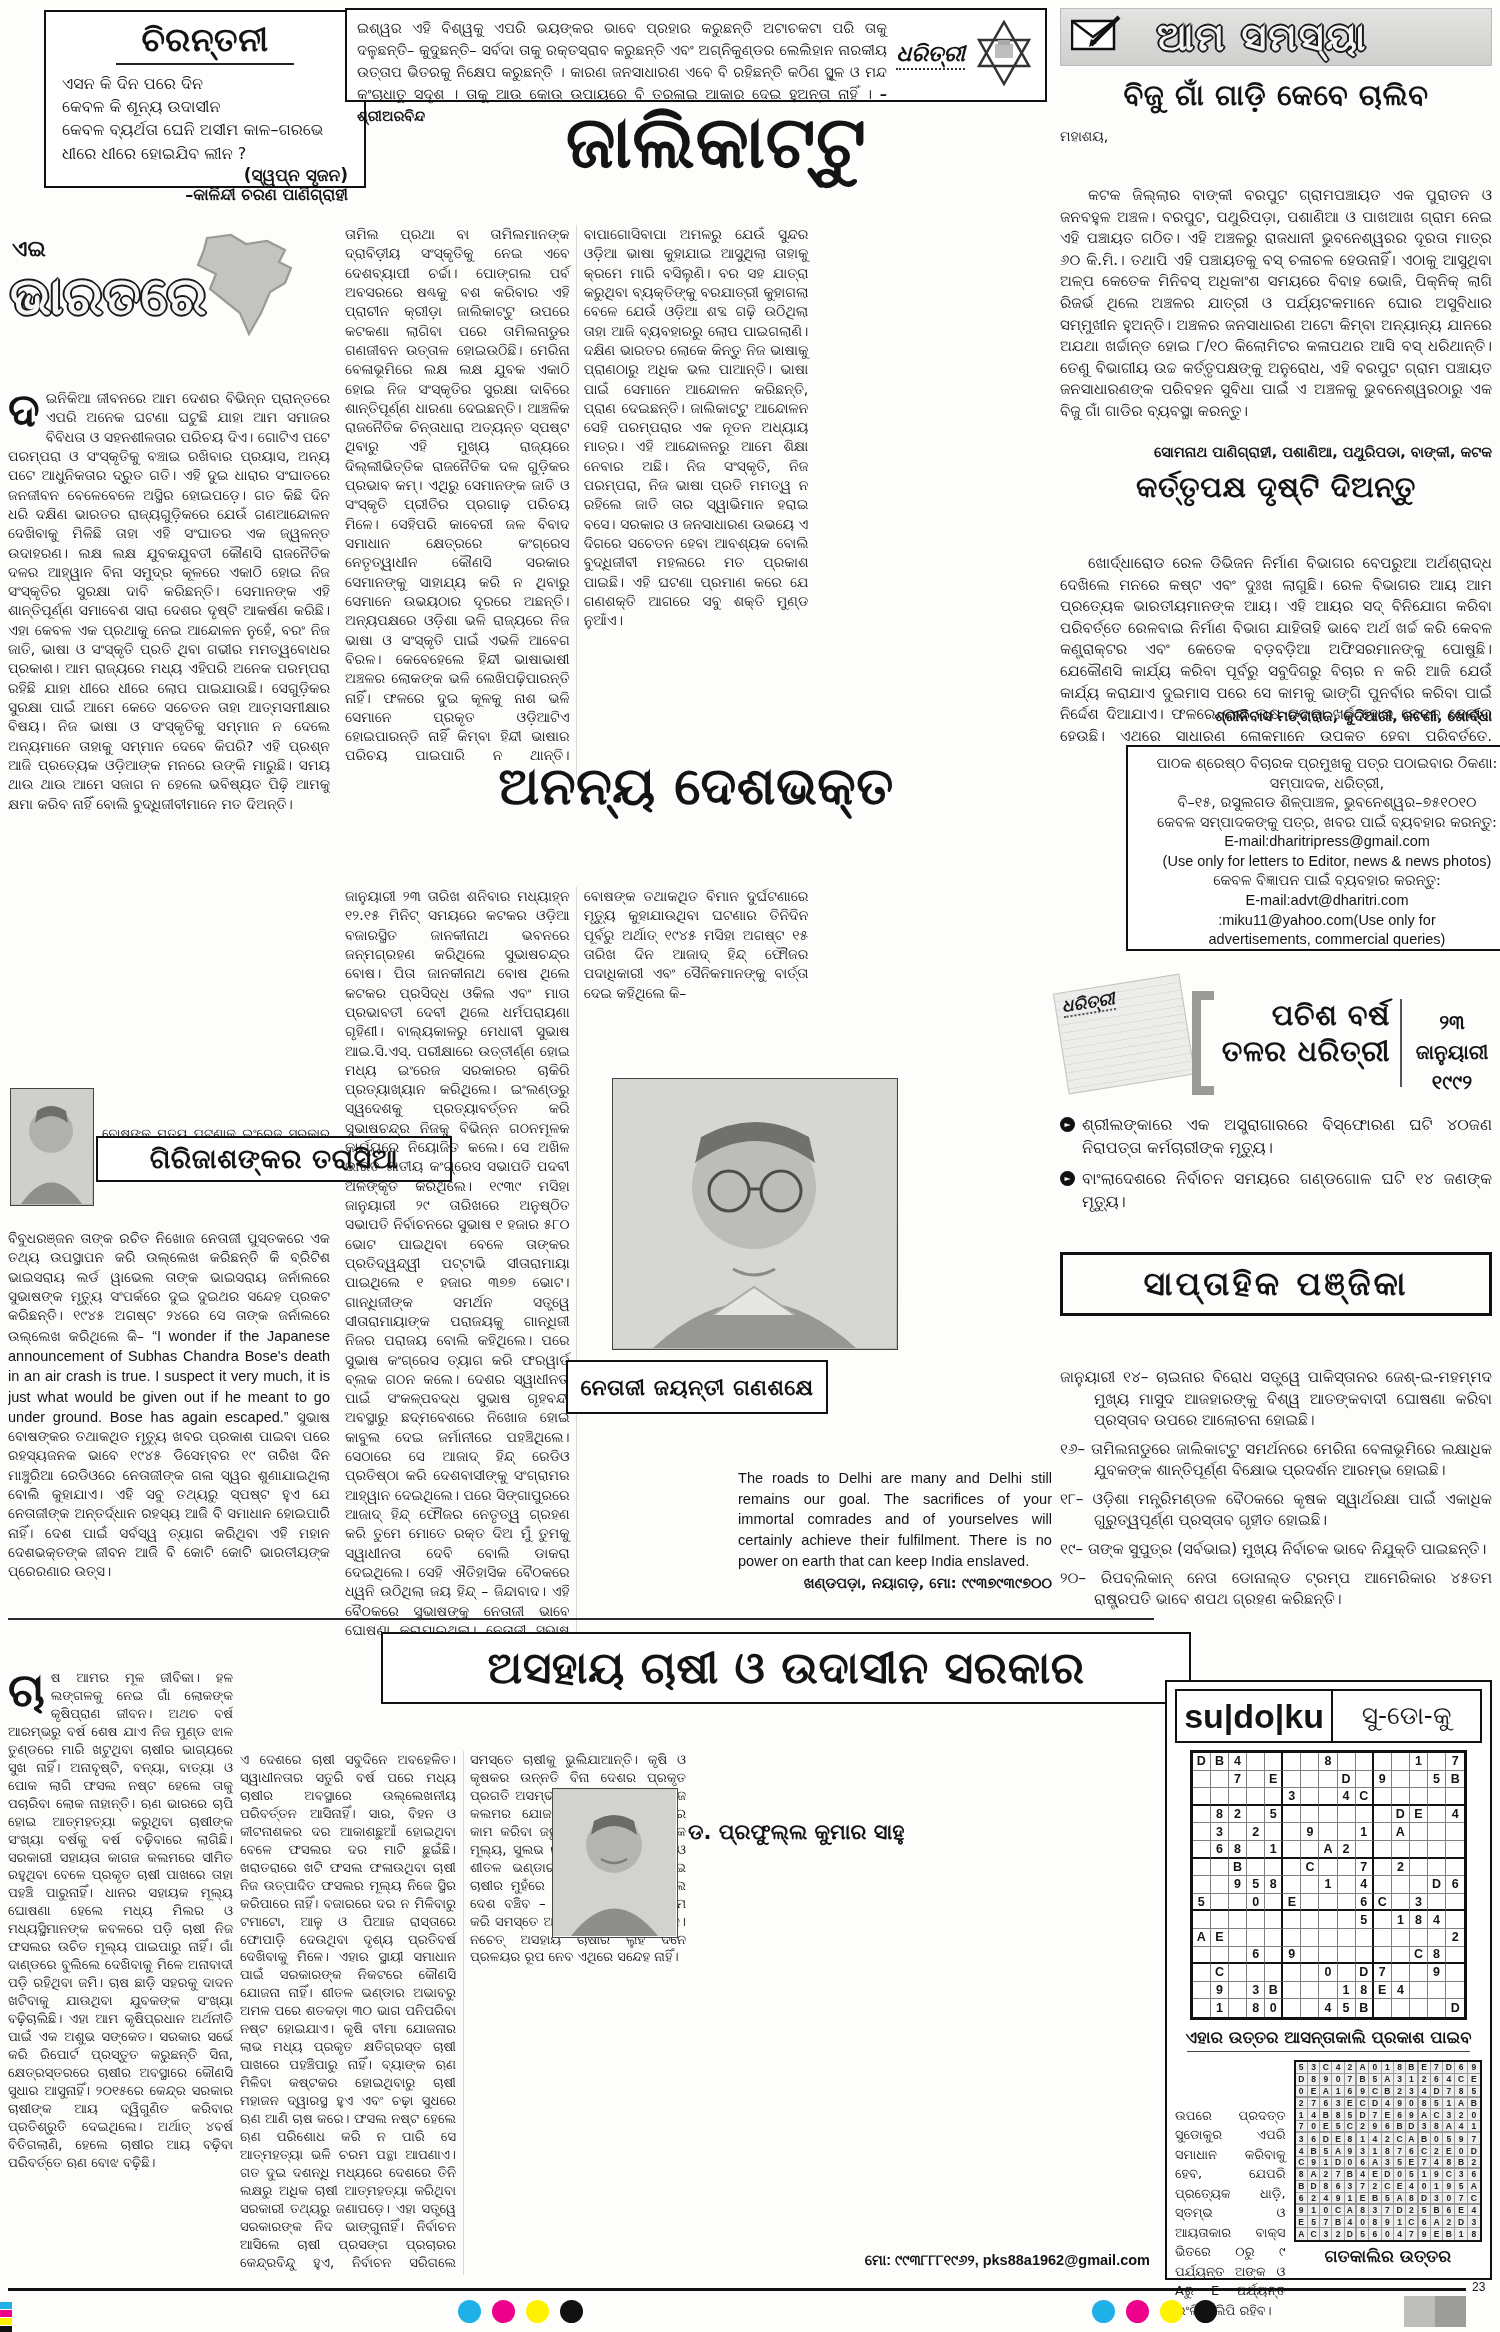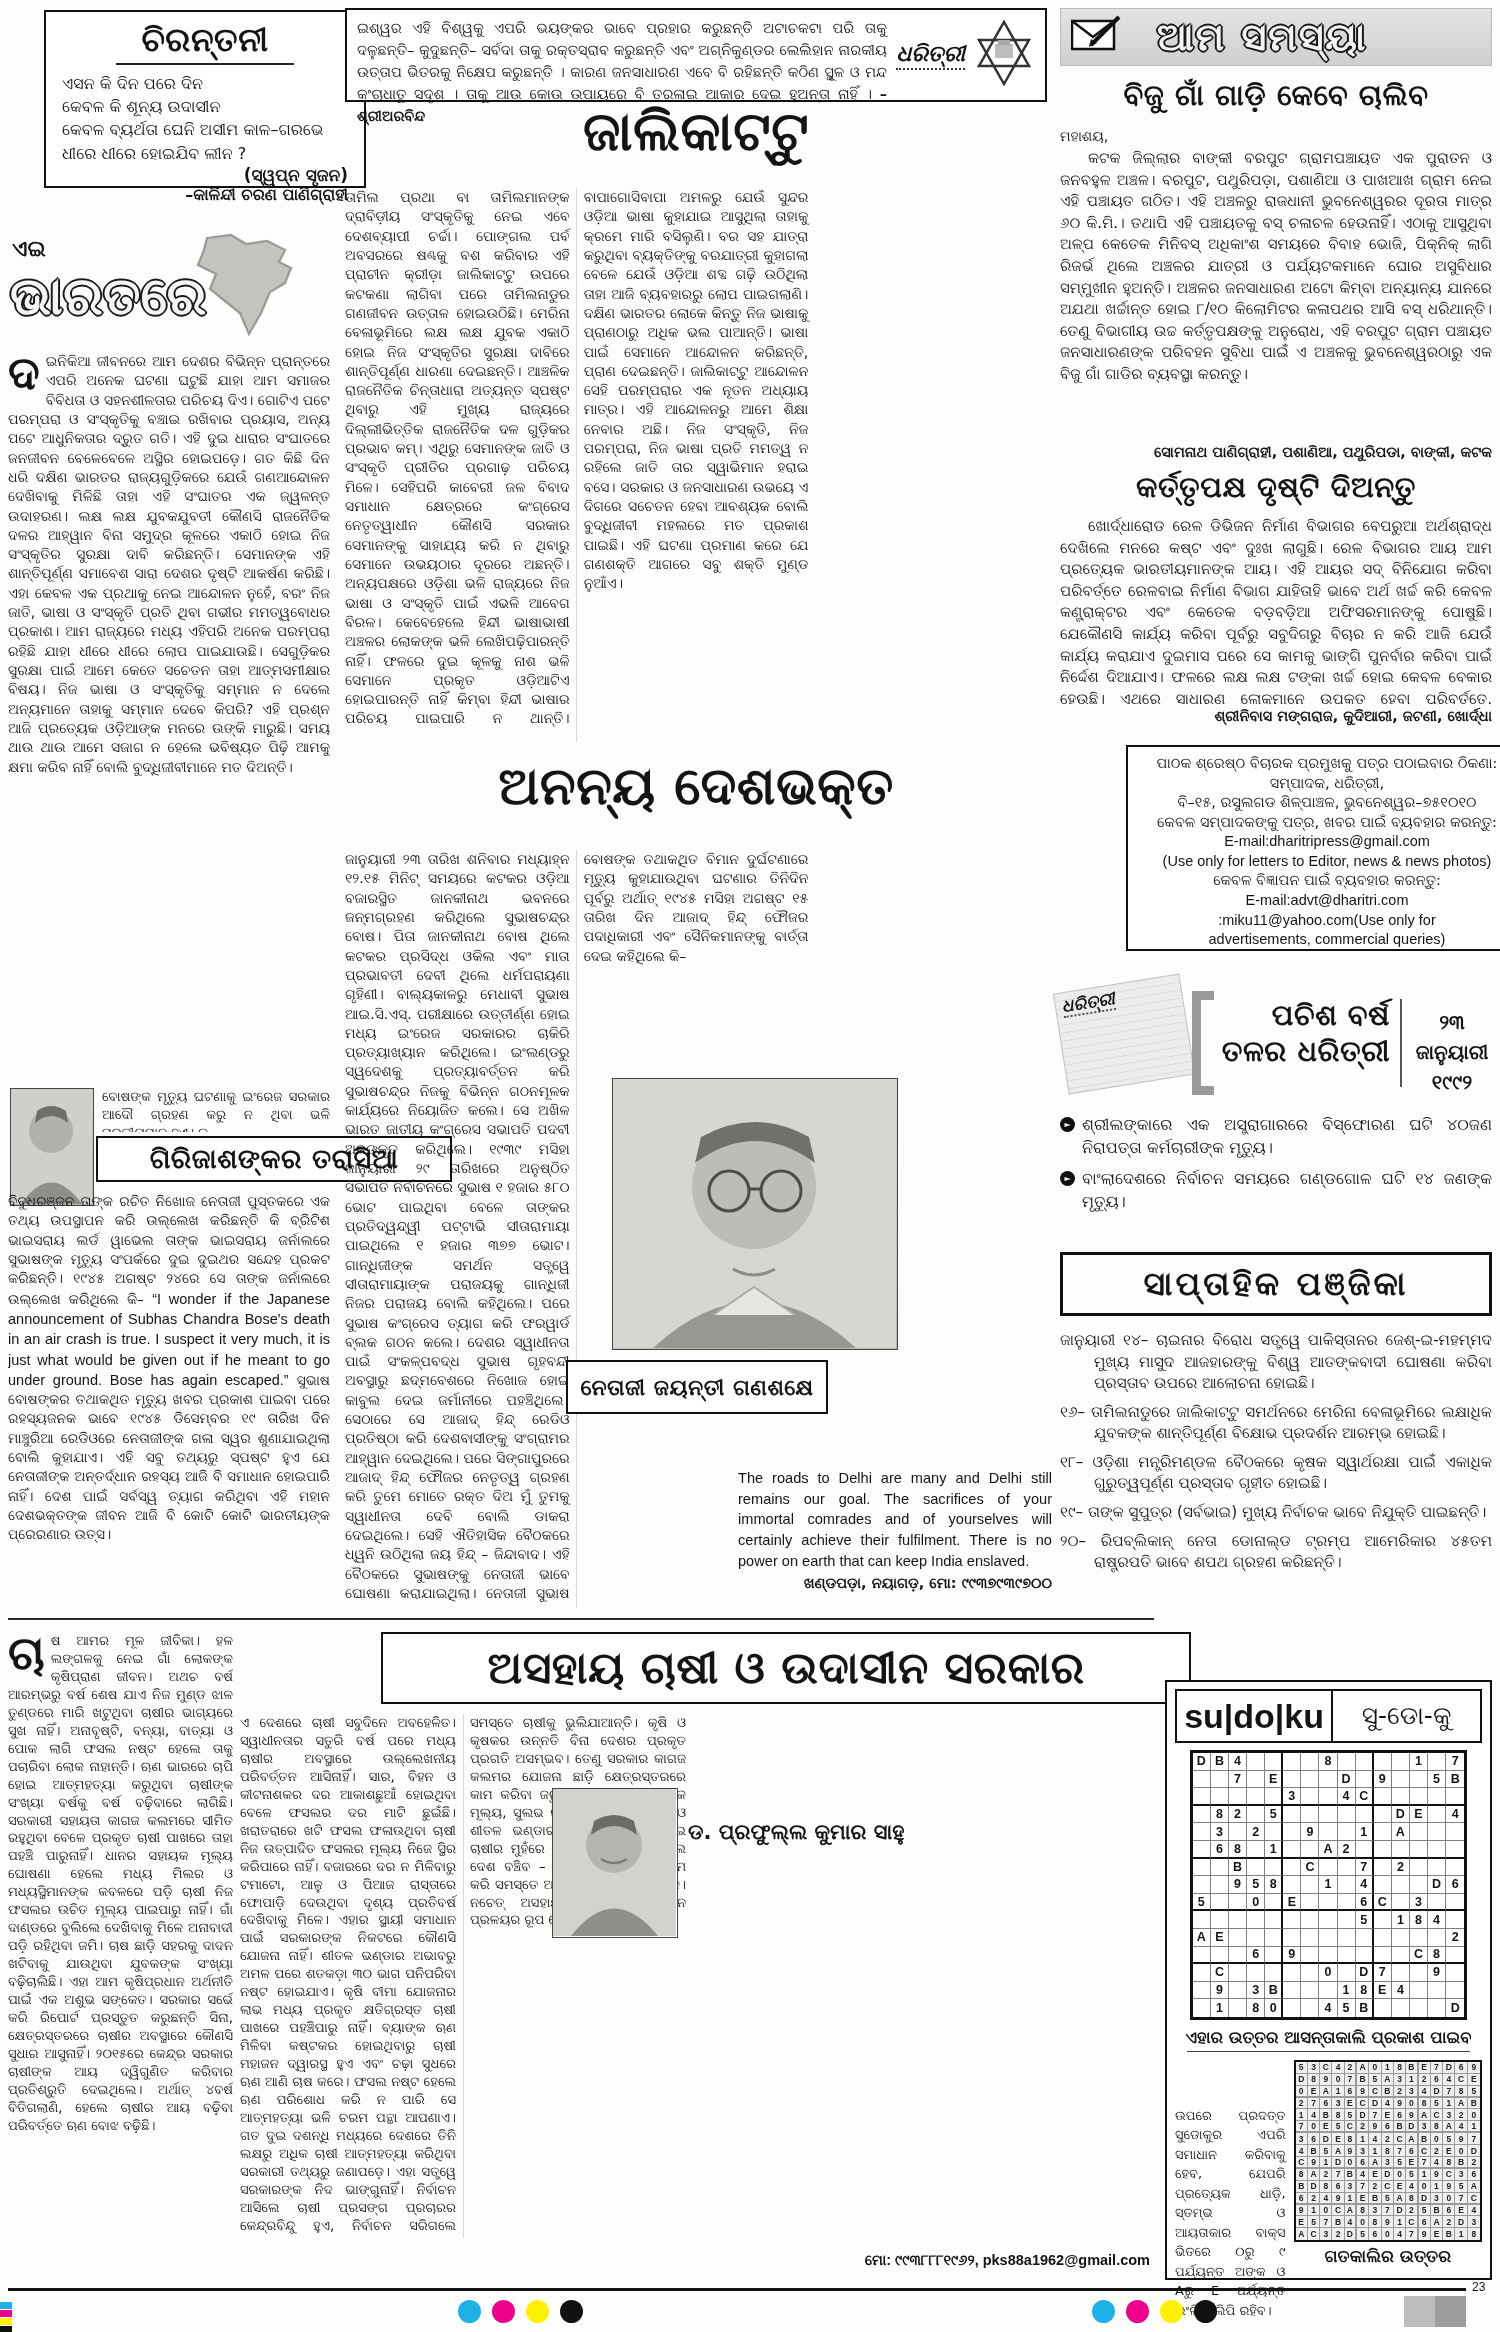--- a/index.html
+++ b/index.html
@@ -6,21 +6,21 @@
   *{box-sizing:border-box;}
   #page{position:relative;width:1500px;height:2332px;background:#fdfdfb;color:#141414;
         font-family:"DejaVu Sans","Liberation Sans",sans-serif;overflow:hidden;margin:0 auto;}
   .abs{position:absolute;}
   .just{text-align:justify;text-justify:inter-word;}
   .bd{font-weight:bold;}
   .ctr{text-align:center;}
   .rt{text-align:right;}
   .od{font-size:14px;line-height:1.38;}
   .od-sm{font-size:13.2px;line-height:1.36;}
-  .clip{overflow:hidden;}
+  .clip{overflow:hidden;margin-top:37px;}
   .box{border:2px solid #111;background:#fff;margin-left:36px;}
   .col3{column-count:3;column-gap:14px;column-rule:1px solid #d8d8d6;column-fill:auto;height:100%;}
   .col4{column-count:4;column-gap:14px;column-rule:1px solid #d8d8d6;column-fill:auto;height:100%;}
   .dropcap{float:left;font-size:46px;line-height:.85;font-weight:bold;padding:2px 6px 0 0;}
   .headline{font-weight:bold;letter-spacing:.5px;}
   .outline-txt{color:#f5f5f3;text-shadow:-2px 0 #1a1a1a,2px 0 #1a1a1a,0 -2px #1a1a1a,0 2px #1a1a1a,
     -1px -1px #1a1a1a,1px 1px #1a1a1a,1px -1px #1a1a1a,-1px 1px #1a1a1a;}
   .latin{font-family:"Liberation Sans",sans-serif;}
   .sig{font-weight:bold;text-align:right;font-size:14.5px;}
   .entry{margin:0 0 7px 0;text-indent:-34px;padding-left:34px;}
@@ -183,21 +183,21 @@
   <div class="abs just od-sm clip" style="left:102px;top:1088px;width:228px;height:44px;">ବୋଷଙ୍କ ମୃତ୍ୟୁ ଘଟଣାକୁ ଇଂରେଜ ସରକାର ଆଦୌ ଗ୍ରହଣ କରୁ ନ ଥିବା ଭଳି ପ୍ରତୀୟମାନ ହୁଏ। ଡ.</div>
   <div class="abs namebox" style="left:96px;top:1136px;width:356px;height:46px;">
     <span class="headline" style="font-size:27px;">ଗିରିଜାଶଙ୍କର ତରାସିଆ</span>
   </div>
   <div class="abs just clip" style="left:8px;top:1192px;width:322px;height:420px;font-size:13.8px;line-height:1.4;">
     <span style="text-indent:26px;display:inline;">ବିବୁଧରଞ୍ଜନ ତାଙ୍କ ରଚିତ ନିଖୋଜ ନେତାଜୀ ପୁସ୍ତକରେ ଏକ ତଥ୍ୟ ଉପସ୍ଥାପନ କରି ଉଲ୍ଲେଖ କରିଛନ୍ତି କି ବ୍ରିଟିଶ ଭାଇସରାୟ ଲର୍ଡ ୱାଭେଲ ତାଙ୍କ ଭାଇସରାୟ ଜର୍ନାଲରେ ସୁଭାଷଙ୍କ ମୃତ୍ୟୁ ସଂପର୍କରେ ଦୁଇ ଦୁଇଥର ସନ୍ଦେହ ପ୍ରକଟ କରିଛନ୍ତି। ୧୯୪୫ ଅଗଷ୍ଟ ୨୪ରେ ସେ ତାଙ୍କ ଜର୍ନାଲରେ ଉଲ୍ଲେଖ କରିଥିଲେ କି–</span>
     <span class="latin" style="font-size:14.5px;">“I wonder if the Japanese announcement of Subhas Chandra Bose's death in an air crash is true. I suspect it very much, it is just what would be given out if he meant to go under ground. Bose has again escaped.”</span>
     <span>ସୁଭାଷ ବୋଷଙ୍କର ତଥାକଥିତ ମୃତ୍ୟୁ ଖବର ପ୍ରକାଶ ପାଇବା ପରେ ରହସ୍ୟଜନକ ଭାବେ ୧୯୪୫ ଡିସେମ୍ବର ୧୯ ତାରିଖ ଦିନ ମାଞ୍ଚୁରିଆ ରେଡିଓରେ ନେତାଜୀଙ୍କ ଗଳା ସ୍ୱର ଶୁଣାଯାଇଥିଲା ବୋଲି କୁହାଯାଏ। ଏହି ସବୁ ତଥ୍ୟରୁ ସ୍ପଷ୍ଟ ହୁଏ ଯେ ନେତାଜୀଙ୍କ ଅନ୍ତର୍ଦ୍ଧାନ ରହସ୍ୟ ଆଜି ବି ସମାଧାନ ହୋଇପାରି ନାହିଁ। ଦେଶ ପାଇଁ ସର୍ବସ୍ୱ ତ୍ୟାଗ କରିଥିବା ଏହି ମହାନ ଦେଶଭକ୍ତଙ୍କ ଜୀବନ ଆଜି ବି କୋଟି କୋଟି ଭାରତୀୟଙ୍କ ପ୍ରେରଣାର ଉତ୍ସ।</span>
   </div>
 
-  <div class="abs ctr headline" style="left:345px;top:100px;width:702px;font-size:54px;">ଜାଲିକାଟ୍ଟୁ</div>
+  <div class="abs ctr headline" style="left:365px;top:100px;width:702px;font-size:72px;">ଜାଲିକାଟ୍ଟୁ</div>
   <div class="abs clip" style="left:345px;top:188px;width:702px;height:554px;">
     <div class="col3 just od">ତାମିଲ ପ୍ରଥା ବା ତାମିଲମାନଙ୍କ ଦ୍ରାବିଡ଼ୀୟ ସଂସ୍କୃତିକୁ ନେଇ ଏବେ ଦେଶବ୍ୟାପୀ ଚର୍ଚ୍ଚା। ପୋଙ୍ଗଲ ପର୍ବ ଅବସରରେ ଷଣ୍ଢକୁ ବଶ କରିବାର ଏହି ପ୍ରାଚୀନ କ୍ରୀଡ଼ା ଜାଲିକାଟ୍ଟୁ ଉପରେ କଟକଣା ଲାଗିବା ପରେ ତାମିଲନାଡୁର ଗଣଜୀବନ ଉତ୍ତାଳ ହୋଇଉଠିଛି। ମେରିନା ବେଳାଭୂମିରେ ଲକ୍ଷ ଲକ୍ଷ ଯୁବକ ଏକାଠି ହୋଇ ନିଜ ସଂସ୍କୃତିର ସୁରକ୍ଷା ଦାବିରେ ଶାନ୍ତିପୂର୍ଣ୍ଣ ଧାରଣା ଦେଇଛନ୍ତି। ଆଞ୍ଚଳିକ ରାଜନୈତିକ ଚିନ୍ତାଧାରା ଅତ୍ୟନ୍ତ ସ୍ପଷ୍ଟ ଥିବାରୁ ଏହି ମୁଖ୍ୟ ରାଜ୍ୟରେ ଦିଲ୍ଲୀଭିତ୍ତିକ ରାଜନୈତିକ ଦଳ ଗୁଡ଼ିକର ପ୍ରଭାବ କମ୍‌। ଏଥିରୁ ସେମାନଙ୍କ ଜାତି ଓ ସଂସ୍କୃତି ପ୍ରୀତିର ପ୍ରଗାଢ଼ ପରିଚୟ ମିଳେ। ସେହିପରି କାବେରୀ ଜଳ ବିବାଦ ସମାଧାନ କ୍ଷେତ୍ରରେ କଂଗ୍ରେସ ନେତୃତ୍ୱାଧୀନ କୌଣସି ସରକାର ସେମାନଙ୍କୁ ସାହାଯ୍ୟ କରି ନ ଥିବାରୁ ସେମାନେ ଉଭୟଠାର ଦୂରରେ ଅଛନ୍ତି। ଅନ୍ୟପକ୍ଷରେ ଓଡ଼ିଶା ଭଳି ରାଜ୍ୟରେ ନିଜ ଭାଷା ଓ ସଂସ୍କୃତି ପାଇଁ ଏଭଳି ଆବେଗ ବିରଳ। କେବେହେଲେ ହିନ୍ଦୀ ଭାଷାଭାଷୀ ଅଞ୍ଚଳର ଲୋକଙ୍କ ଭଳି ଲେଖିପଢ଼ିପାରନ୍ତି ନାହିଁ। ଫଳରେ ଦୁଇ କୂଳକୁ ନାଶ ଭଳି ସେମାନେ ପ୍ରକୃତ ଓଡ଼ିଆଟିଏ ହୋଇପାରନ୍ତି ନାହିଁ କିମ୍ବା ହିନ୍ଦୀ ଭାଷାର ପରିଚୟ ପାଇପାରି ନ ଥାନ୍ତି। ବାପାଗୋସିବାପା ଅମଳରୁ ଯେଉଁ ସୁନ୍ଦର ଓଡ଼ିଆ ଭାଷା କୁହାଯାଇ ଆସୁଥିଲା ତାହାକୁ କ୍ରମେ ମାରି ବସିଲୁଣି। ବର ସହ ଯାତ୍ରା କରୁଥିବା ବ୍ୟକ୍ତିଙ୍କୁ ବରଯାତ୍ରୀ କୁହାଗଲା ବେଳେ ଯେଉଁ ଓଡ଼ିଆ ଶବ୍ଦ ଗଢ଼ି ଉଠିଥିଲା ତାହା ଆଜି ବ୍ୟବହାରରୁ ଲୋପ ପାଇଗଲାଣି। ଦକ୍ଷିଣ ଭାରତର ଲୋକେ କିନ୍ତୁ ନିଜ ଭାଷାକୁ ପ୍ରାଣଠାରୁ ଅଧିକ ଭଲ ପାଆନ୍ତି। ଭାଷା ପାଇଁ ସେମାନେ ଆନ୍ଦୋଳନ କରିଛନ୍ତି, ପ୍ରାଣ ଦେଇଛନ୍ତି। ଜାଲିକାଟ୍ଟୁ ଆନ୍ଦୋଳନ ସେହି ପରମ୍ପରାର ଏକ ନୂତନ ଅଧ୍ୟାୟ ମାତ୍ର। ଏହି ଆନ୍ଦୋଳନରୁ ଆମେ ଶିକ୍ଷା ନେବାର ଅଛି। ନିଜ ସଂସ୍କୃତି, ନିଜ ପରମ୍ପରା, ନିଜ ଭାଷା ପ୍ରତି ମମତ୍ୱ ନ ରହିଲେ ଜାତି ତାର ସ୍ୱାଭିମାନ ହରାଇ ବସେ। ସରକାର ଓ ଜନସାଧାରଣ ଉଭୟେ ଏ ଦିଗରେ ସଚେତନ ହେବା ଆବଶ୍ୟକ ବୋଲି ବୁଦ୍ଧିଜୀବୀ ମହଲରେ ମତ ପ୍ରକାଶ ପାଇଛି। ଏହି ଘଟଣା ପ୍ରମାଣ କରେ ଯେ ଗଣଶକ୍ତି ଆଗରେ ସବୁ ଶକ୍ତି ମୁଣ୍ଡ ନୁଆଁଏ।</div>
   </div>
 
   <div class="abs ctr headline" style="left:345px;top:756px;width:702px;font-size:52px;">ଅନନ୍ୟ ଦେଶଭକ୍ତ</div>
   <div class="abs clip" style="left:345px;top:850px;width:702px;height:758px;">
     <div class="col3 just od">ଜାନୁୟାରୀ ୨୩ ତାରିଖ ଶନିବାର ମଧ୍ୟାହ୍ନ ୧୨.୧୫ ମିନିଟ୍ ସମୟରେ କଟକର ଓଡ଼ିଆ ବଜାରସ୍ଥିତ ଜାନକୀନାଥ ଭବନରେ ଜନ୍ମଗ୍ରହଣ କରିଥିଲେ ସୁଭାଷଚନ୍ଦ୍ର ବୋଷ। ପିତା ଜାନକୀନାଥ ବୋଷ ଥିଲେ କଟକର ପ୍ରସିଦ୍ଧ ଓକିଲ ଏବଂ ମାତା ପ୍ରଭାବତୀ ଦେବୀ ଥିଲେ ଧର୍ମପରାୟଣା ଗୃହିଣୀ। ବାଲ୍ୟକାଳରୁ ମେଧାବୀ ସୁଭାଷ ଆଇ.ସି.ଏସ୍. ପରୀକ୍ଷାରେ ଉତ୍ତୀର୍ଣ୍ଣ ହୋଇ ମଧ୍ୟ ଇଂରେଜ ସରକାରର ଚାକିରି ପ୍ରତ୍ୟାଖ୍ୟାନ କରିଥିଲେ। ଇଂଲଣ୍ଡରୁ ସ୍ୱଦେଶକୁ ପ୍ରତ୍ୟାବର୍ତ୍ତନ କରି ସୁଭାଷଚନ୍ଦ୍ର ନିଜକୁ ବିଭିନ୍ନ ଗଠନମୂଳକ କାର୍ଯ୍ୟରେ ନିୟୋଜିତ କଲେ। ସେ ଅଖିଳ ଭାରତ ଜାତୀୟ କଂଗ୍ରେସ ସଭାପତି ପଦବୀ ଅଳଙ୍କୃତ କରିଥିଲେ। ୧୯୩୯ ମସିହା ଜାନୁୟାରୀ ୨୯ ତାରିଖରେ ଅନୁଷ୍ଠିତ ସଭାପତି ନିର୍ବାଚନରେ ସୁଭାଷ ୧ ହଜାର ୫୮୦ ଭୋଟ ପାଇଥିବା ବେଳେ ତାଙ୍କର ପ୍ରତିଦ୍ୱନ୍ଦ୍ୱୀ ପଟ୍ଟାଭି ସୀତାରାମାୟା ପାଇଥିଲେ ୧ ହଜାର ୩୭୭ ଭୋଟ। ଗାନ୍ଧିଜୀଙ୍କ ସମର୍ଥନ ସତ୍ତ୍ୱେ ସୀତାରାମାୟାଙ୍କ ପରାଜୟକୁ ଗାନ୍ଧିଜୀ ନିଜର ପରାଜୟ ବୋଲି କହିଥିଲେ। ପରେ ସୁଭାଷ କଂଗ୍ରେସ ତ୍ୟାଗ କରି ଫରୱାର୍ଡ ବ୍ଲକ ଗଠନ କଲେ। ଦେଶର ସ୍ୱାଧୀନତା ପାଇଁ ସଂକଳ୍ପବଦ୍ଧ ସୁଭାଷ ଗୃହବନ୍ଦୀ ଅବସ୍ଥାରୁ ଛଦ୍ମବେଶରେ ନିଖୋଜ ହୋଇ କାବୁଲ ଦେଇ ଜର୍ମାନୀରେ ପହଞ୍ଚିଥିଲେ। ସେଠାରେ ସେ ଆଜାଦ୍ ହିନ୍ଦ୍ ରେଡିଓ ପ୍ରତିଷ୍ଠା କରି ଦେଶବାସୀଙ୍କୁ ସଂଗ୍ରାମର ଆହ୍ୱାନ ଦେଇଥିଲେ। ପରେ ସିଙ୍ଗାପୁରରେ ଆଜାଦ୍ ହିନ୍ଦ୍ ଫୌଜର ନେତୃତ୍ୱ ଗ୍ରହଣ କରି ତୁମେ ମୋତେ ରକ୍ତ ଦିଅ ମୁଁ ତୁମକୁ ସ୍ୱାଧୀନତା ଦେବି ବୋଲି ଡାକରା ଦେଇଥିଲେ। ସେହି ଐତିହାସିକ ବୈଠକରେ ଧ୍ୱନି ଉଠିଥିଲା ଜୟ ହିନ୍ଦ୍ – ଜିନ୍ଦାବାଦ। ଏହି ବୈଠକରେ ସୁଭାଷଙ୍କୁ ନେତାଜୀ ଭାବେ ଘୋଷଣା କରାଯାଇଥିଲା। ନେତାଜୀ ସୁଭାଷ ବୋଷଙ୍କ ତଥାକଥିତ ବିମାନ ଦୁର୍ଘଟଣାରେ ମୃତ୍ୟୁ କୁହାଯାଉଥିବା ଘଟଣାର ତିନିଦିନ ପୂର୍ବରୁ ଅର୍ଥାତ୍ ୧୯୪୫ ମସିହା ଅଗଷ୍ଟ ୧୫ ତାରିଖ ଦିନ ଆଜାଦ୍ ହିନ୍ଦ୍ ଫୌଜର ପଦାଧିକାରୀ ଏବଂ ସୈନିକମାନଙ୍କୁ ବାର୍ତ୍ତା ଦେଇ କହିଥିଲେ କି–</div>
   </div>
 
   <div class="abs photo-frame" style="left:612px;top:1078px;width:286px;height:272px;">

